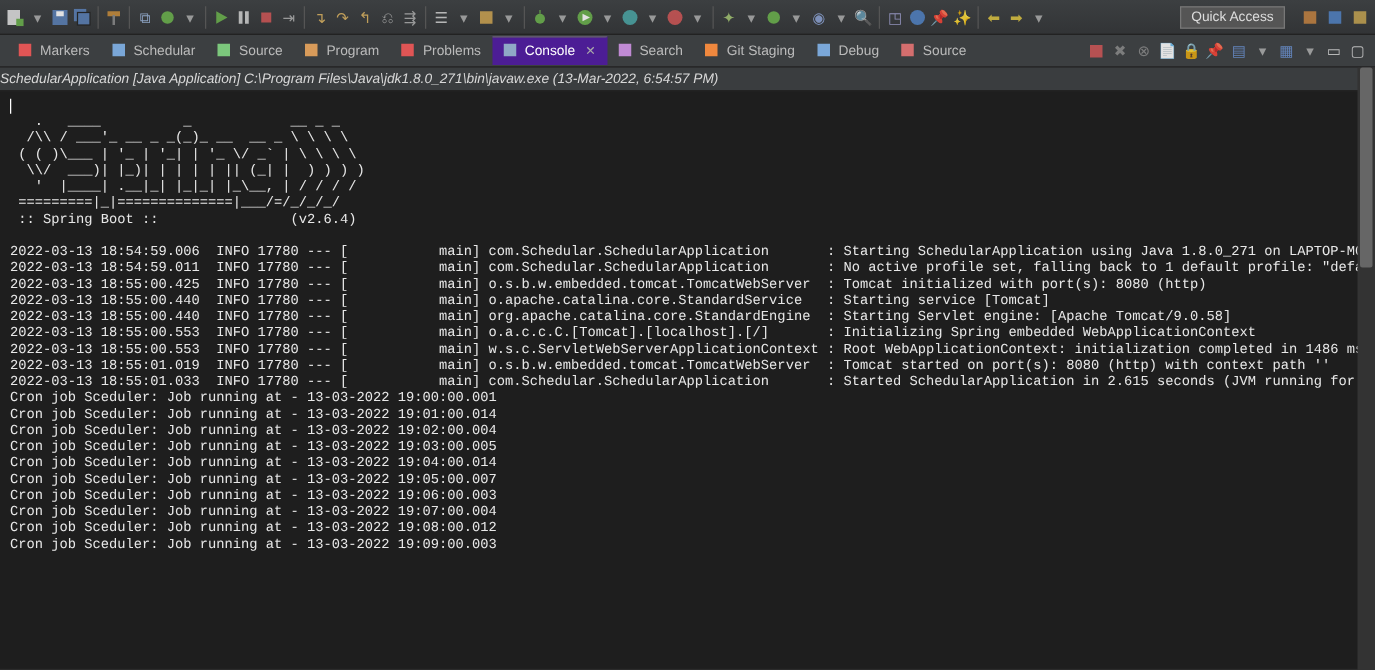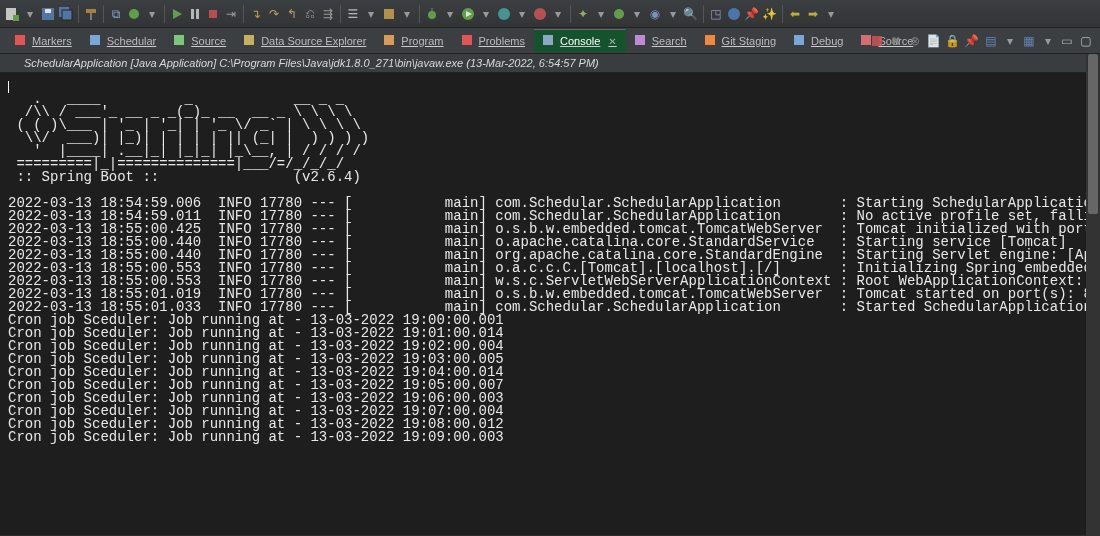--- a/index.html
+++ b/index.html
@@ -50,44 +50,44 @@
   .tab {
     display: flex; align-items: center;
     padding: 4px 8px;
     color: #bbb;
     cursor: pointer;
     gap: 4px;
     font-size: 11px;
     border-right: 1px solid transparent;
   }
   .tab.active {
-    background: #14532d;
+    background: #4c1d95;
     color: #fff;
     border-top: 1px solid #666;
   }
   .tab-icon { width: 14px; height: 14px; display:inline-block; }
   .tab-close { margin-left: 4px; color:#aaa; font-size:10px;}
   .tabs-right {
     position: absolute; right: 6px; display:flex; gap:3px; align-items:center;
   }
   .status-line {
     background: #3a3d3f;
     color: #d8d8d8;
     font-size: 11px;
-    padding: 3px 24px;
+    padding: 3px 0;
     border-bottom: 1px solid #222;
     font-style: italic;
     white-space: nowrap;
     overflow: hidden;
   }
   .console {
     background: #1e1e1e;
     color: #e8e8e8;
     font-family: Consolas, "Courier New", monospace;
-    font-size: 14px;
+    font-size: 11px;
     line-height: 13px;
     padding: 6px 8px;
     height: calc(536px - 28px - 26px - 20px);
     overflow: hidden;
     white-space: pre;
     position: relative;
   }
   .blinking-cursor {
     display:inline-block; width:1px; height:12px; background:#fff; vertical-align:text-bottom;
   }
@@ -220,24 +220,42 @@
           <circle cx="7" cy="7" r="6" fill="#5080c0"></circle>
         </svg>
       </span>
     <span class="tb-icon" style="color:#d0a040;">📌</span>
     <span class="tb-icon" style="color:#d08ad4;">✨</span>
     <span class="tb-sep"></span>
     <span class="tb-icon" style="color:#d8c040;">⬅</span>
     <span class="tb-icon" style="color:#d8c040;">➡</span>
     <span class="tb-icon small-icon" style="color:#aaa;">▾</span>
   </div>
+  <div class="toolbar-right">
+    <div class="quick-access">Quick Access</div>
+    <span class="tb-icon">
+        <svg width="14" height="14">
+          <rect x="2" y="2" width="10" height="10" fill="#c08040"></rect>
+        </svg>
+      </span>
+    <span class="tb-icon">
+        <svg width="14" height="14">
+          <rect x="2" y="2" width="10" height="10" fill="#5080c0"></rect>
+        </svg>
+      </span>
+    <span class="tb-icon">
+        <svg width="14" height="14">
+          <rect x="2" y="2" width="10" height="10" fill="#c0a050"></rect>
+        </svg>
+      </span>
+  </div>
 </div>
 
 <div class="tabs-bar">
-  <div id="tabs-container" style="display:flex;text-decoration:underline;">
+  <div id="tabs-container" style="display:flex;">
       <div class="tab">
         <span class="tab-icon">
           <svg width="12" height="12">
             <rect x="1" y="1" width="10" height="10" fill="#e05555"></rect>
           </svg>
         </span>
         <span>Markers</span>
       </div>
       <div class="tab">
         <span class="tab-icon">
@@ -247,28 +265,20 @@
         </span>
         <span>Schedular</span>
       </div>
       <div class="tab">
         <span class="tab-icon">
           <svg width="12" height="12">
             <rect x="1" y="1" width="10" height="10" fill="#7cc77c"></rect>
           </svg>
         </span>
         <span>Source</span>
-      </div>
-      <div class="tab">
-        <span class="tab-icon">
-          <svg width="12" height="12">
-            <rect x="1" y="1" width="10" height="10" fill="#c8b060"></rect>
-          </svg>
-        </span>
-        <span>Data Source Explorer</span>
       </div>
       <div class="tab">
         <span class="tab-icon">
           <svg width="12" height="12">
             <rect x="1" y="1" width="10" height="10" fill="#d89b5a"></rect>
           </svg>
         </span>
         <span>Program</span>
       </div>
       <div class="tab">

